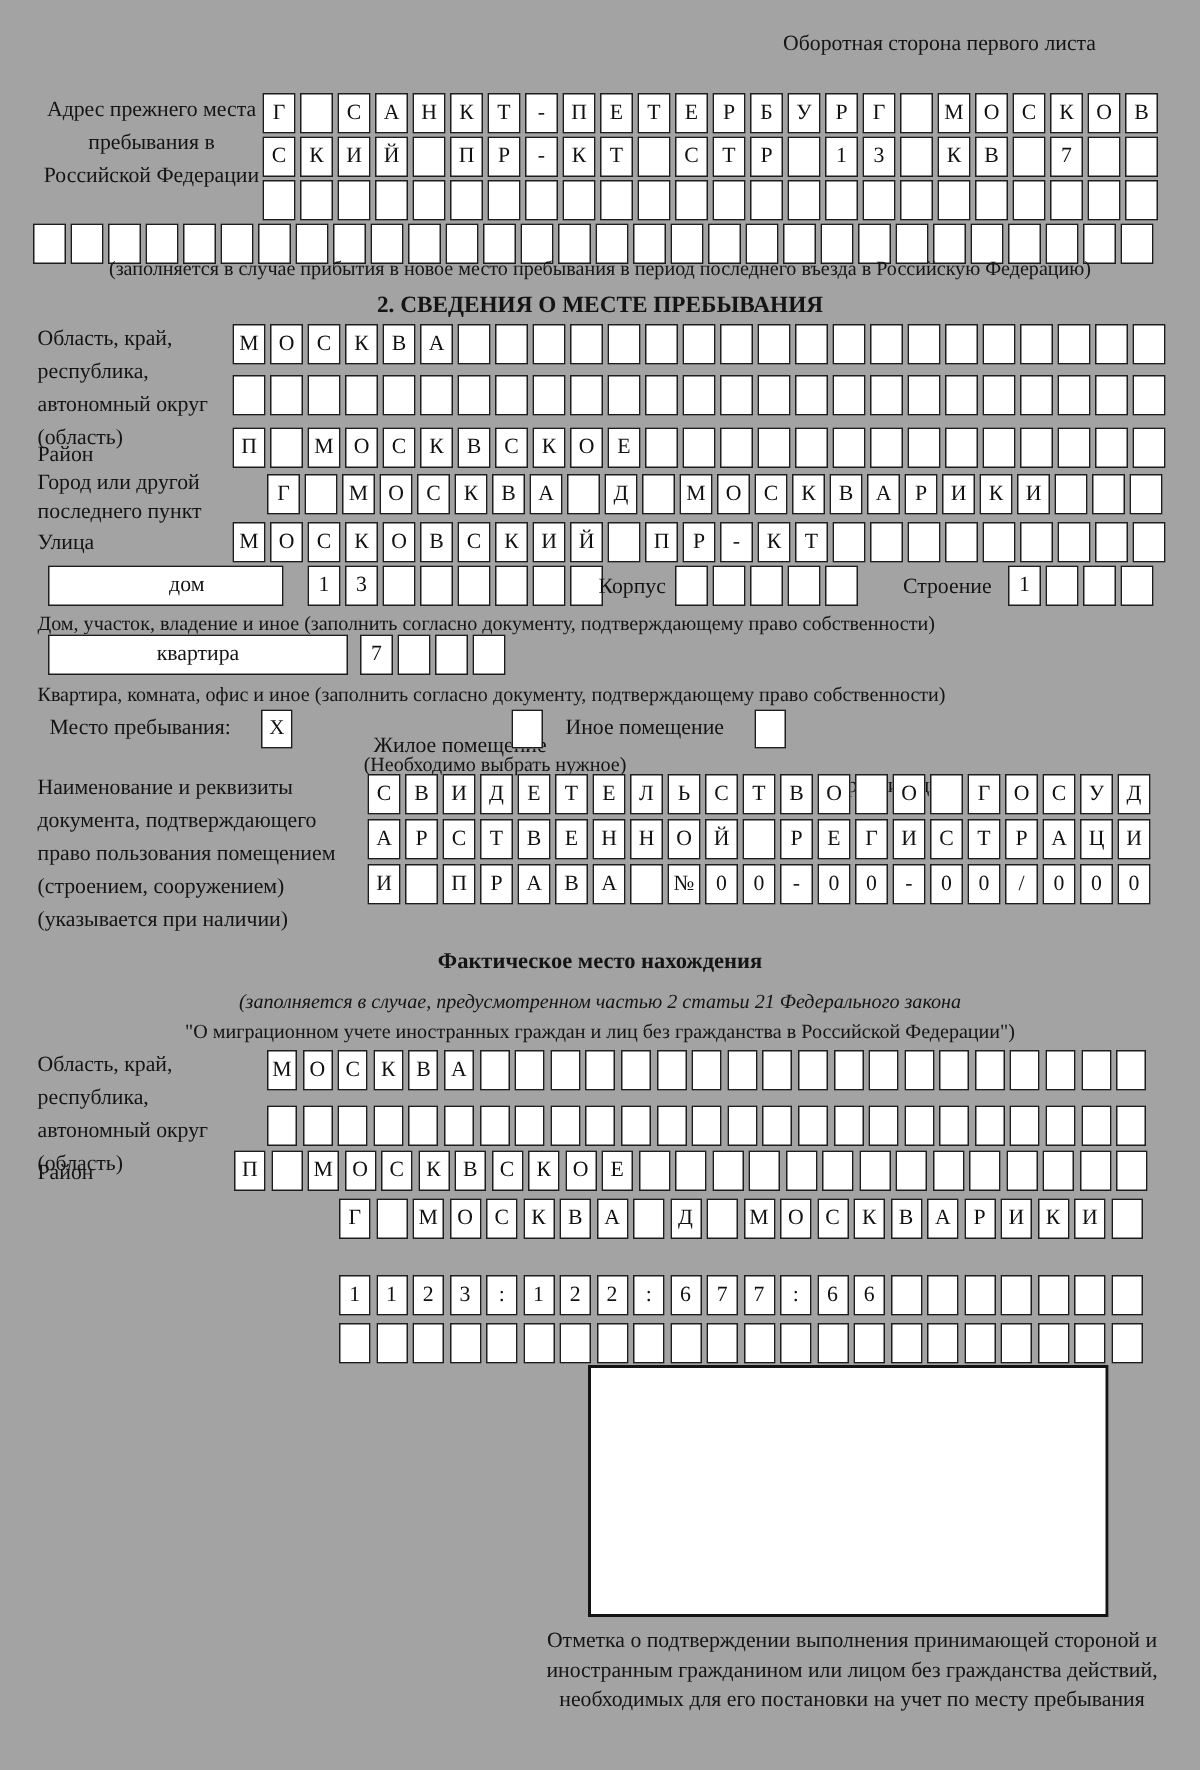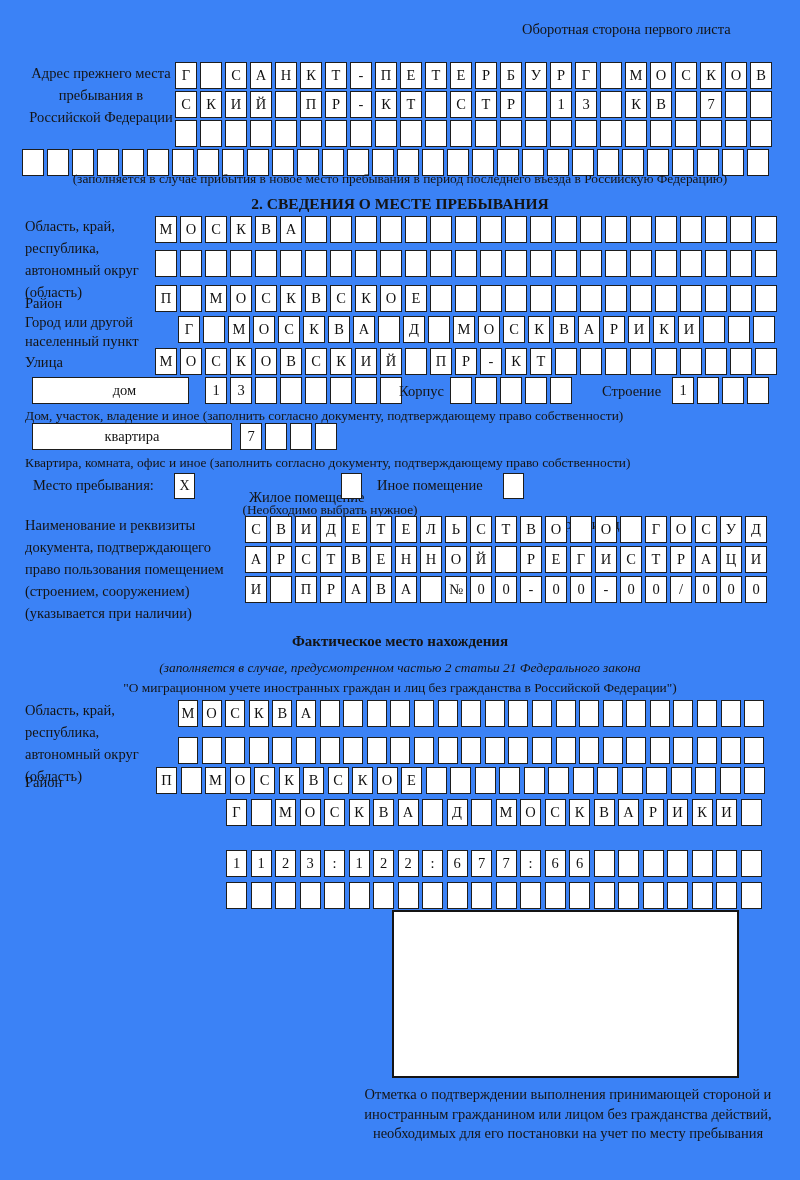--- a/index.html
+++ b/index.html
@@ -1,17 +1,17 @@
 <!DOCTYPE html>
 <html><head>
 <meta charset="utf-8">
 <style>
   html,body { margin:0; padding:0; background:#fff; }
   #page {
-    position:relative; width:800px; height:1180px; background:#3b82f6;
+    position:relative; width:800px; height:1180px; background:#a3a3a3;
     font-family:"Liberation Serif","DejaVu Serif",serif; color:#141414;
     overflow:hidden;
   }
   .lbl { position:absolute; font-size:14.5px; line-height:22px; }
   .lbl.tight { line-height:19px; }
   .center { left:0; width:800px; text-align:center; }
   .small { font-size:13.4px; }
   .bold { font-weight:bold; }
   .grid { position:absolute; display:flex; gap:3px; }
   .grid.narrow { gap:3.6px; }
@@ -240,21 +240,21 @@
       <span class="cell"></span>
       <span class="cell"></span>
       <span class="cell"></span>
       <span class="cell"></span>
       <span class="cell"></span>
       <span class="cell"></span>
       <span class="cell"></span>
       <span class="cell"></span>
     </div>
 
-  <div class="lbl tight" style="top:313px; left:25px; width:150px;">Город или другой населенный пункт</div>
+  <div class="lbl tight" style="top:313px; left:25px; width:150px;">Город или другой последнего пункт</div>
   <div class="grid" style="top:316px; left:178px;">
       <span class="cell">Г</span>
       <span class="cell"></span>
       <span class="cell">М</span>
       <span class="cell">О</span>
       <span class="cell">С</span>
       <span class="cell">К</span>
       <span class="cell">В</span>
       <span class="cell">А</span>
       <span class="cell"></span>

